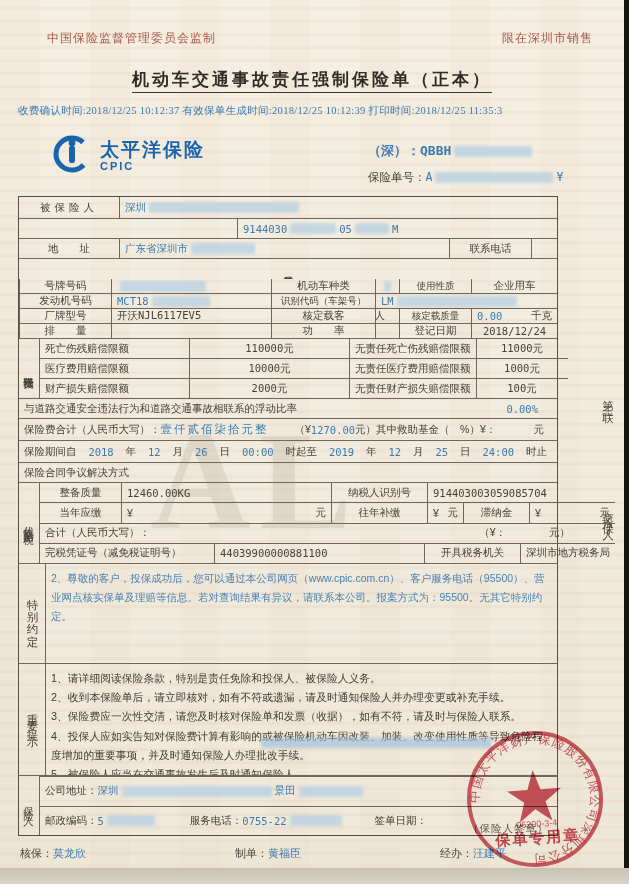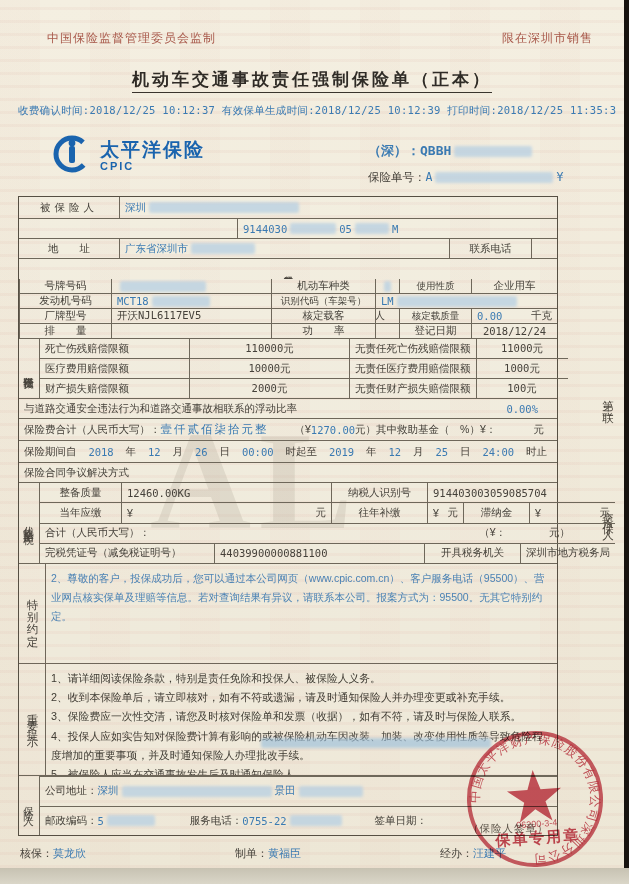--- a/index.html
+++ b/index.html
@@ -13,21 +13,21 @@
   .scan-right{position:absolute;right:0;top:0;width:5px;height:868px;background:#17130f;}
   .scan-band{position:absolute;left:0;top:868px;width:629px;height:16px;background:linear-gradient(#c7c2b2,#dad6c8);}
   .ink{color:#45413a;}
   .red{color:#a8584a;}
   .v{color:#3a7ab2;font-family:"DejaVu Sans Mono","Liberation Mono",monospace;}
   .redact{display:inline-block;height:11px;border-radius:2px;background:#b7d0e3;opacity:.75;filter:blur(1.4px);vertical-align:middle;margin:0 3px;}
   .abs{position:absolute;}
   
   .gov{font-size:12px;letter-spacing:1px;}
   .title{font-size:17px;font-weight:bold;letter-spacing:3px;color:#2f2b26;border-bottom:1.5px solid #3a352e;padding-bottom:3px;}
-  .times{font-size:10.5px;letter-spacing:.3px;}
+  .times{font-size:10.5px;letter-spacing:.3px;font-family:Liberation Serif, serif;}
   .brand-name{font-size:19px;font-weight:bold;color:#1a64ae;letter-spacing:2px;line-height:1;}
   .brand-abbr{font-size:11px;font-weight:bold;color:#1a64ae;letter-spacing:2px;line-height:1;margin-top:2px;}
   .region{font-size:13px;font-weight:bold;}
   
   .tbl{position:absolute;left:18px;top:196px;width:540px;border:1.5px solid #564f43;box-sizing:border-box;background:rgba(255,255,255,0.06);}
   .row{display:flex;box-sizing:border-box;border-top:1px solid #6e675a;}
   .row.first{border-top:none;}
   .c{box-sizing:border-box;border-left:1px solid #6e675a;display:flex;align-items:center;padding:0 5px;
      font-size:10.5px;color:#45413a;overflow:hidden;white-space:nowrap;}
   .c.nb{border-left:none;}

